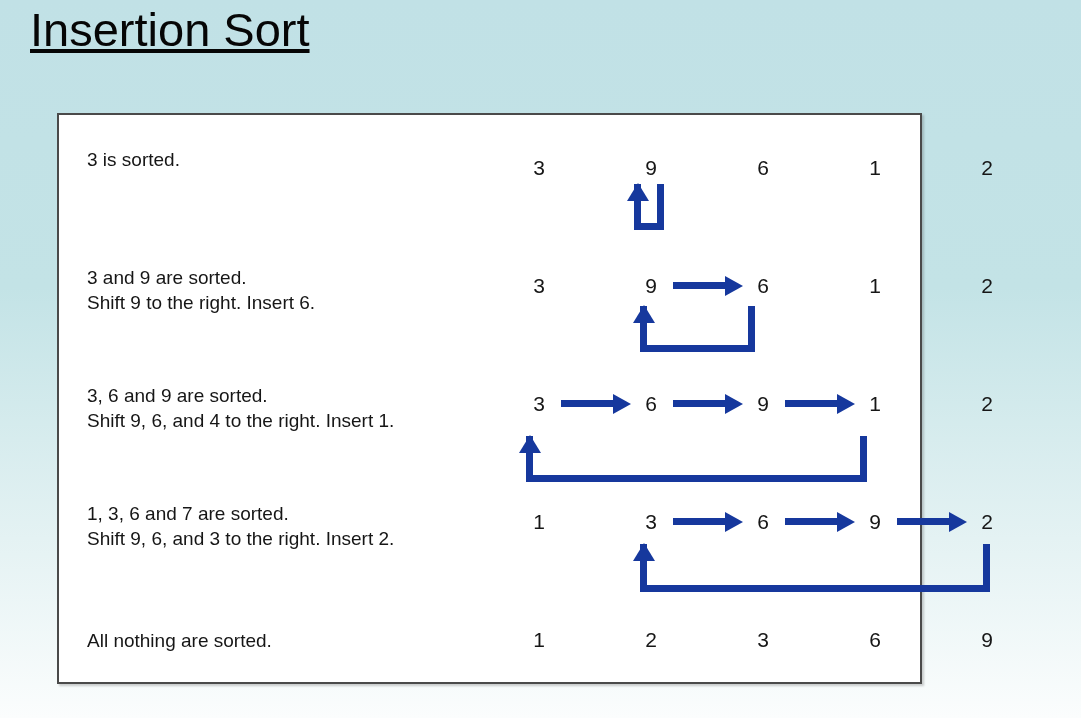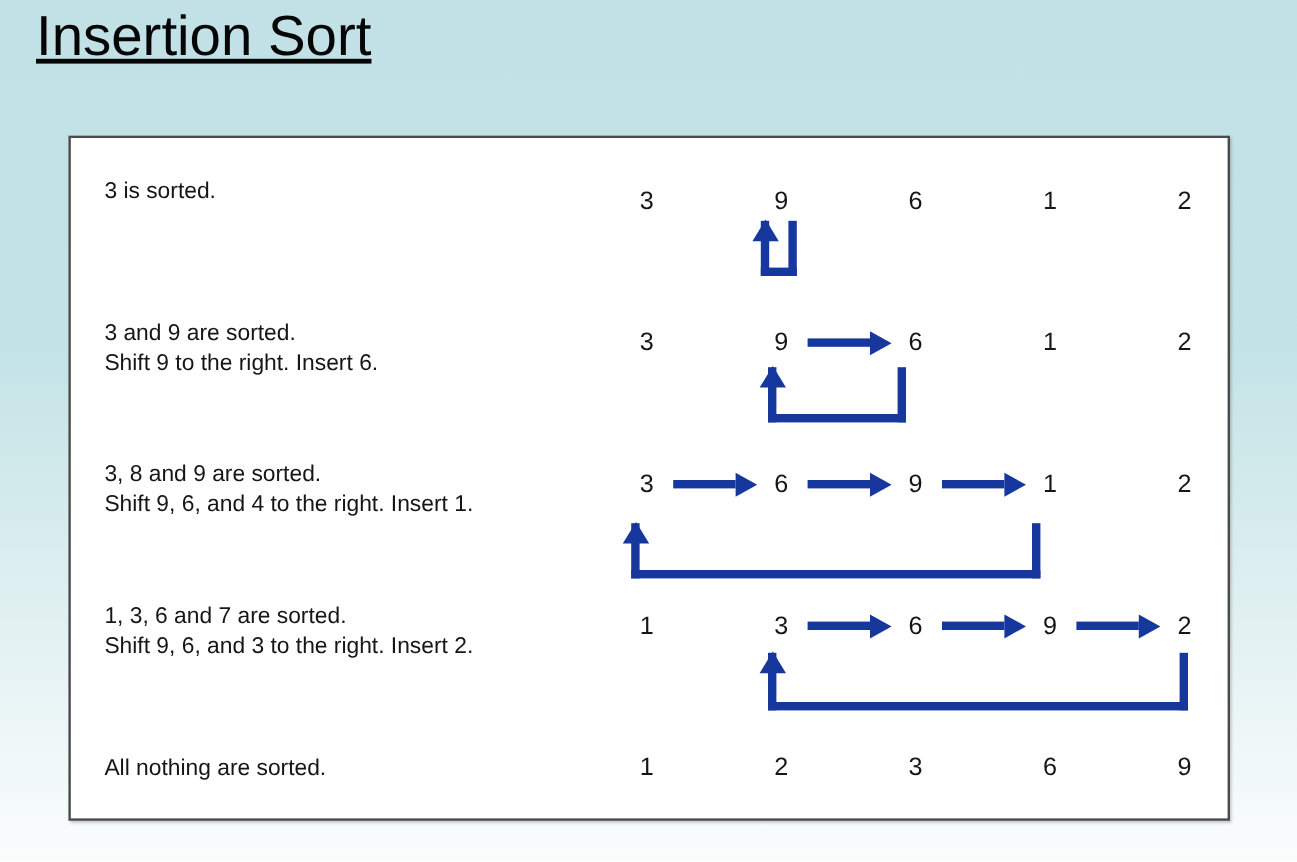--- a/index.html
+++ b/index.html
@@ -6,21 +6,21 @@
   body{font-family:"Liberation Sans","DejaVu Sans",sans-serif;}
   #stage{
     position:relative;width:1081px;height:718px;overflow:hidden;
     background:linear-gradient(180deg,#c1e1e6 0%,#c3e3e6 40%,#e4f2f3 75%,#fbfdfd 100%);
   }
   .title{
     position:absolute;left:30px;top:2px;font-size:47px;line-height:56px;
     color:#060606;letter-spacing:0px;white-space:nowrap;text-decoration:underline;
   }
   .frame{
-    position:absolute;left:57px;top:113px;width:968px;height:571px;
+    position:absolute;left:57px;top:113px;width:865px;height:571px;
     background:#ffffff;border:2px solid #4a4a4a;box-sizing:border-box;
     box-shadow:2px 2px 2px rgba(60,60,60,0.25);
   }
   .row{position:absolute;left:0;width:100%;height:118px;}
   .caption{position:absolute;left:28px;top:32px;color:#161616;}
   .cap-line{font-size:19px;line-height:25px;white-space:nowrap;}
   .num{
     position:absolute;top:41px;transform:translateX(-50%);
     font-size:21px;line-height:24px;color:#161616;
   }
@@ -71,21 +71,21 @@
       <span class="num" style="left:592px">9</span>
       <span class="num" style="left:704px">6</span>
       <span class="num" style="left:816px">1</span>
       <span class="num" style="left:928px">2</span>
       <div class="sarrow" style="left:614px"></div>
       <div class="hook" style="left:581px;top:73px;width:115px;height:46px"></div>
     </div>
 
     <div class="row" style="top:236px">
       <div class="caption">
-        <div class="cap-line">3, 8 and 9 are sorted.</div>
+        <div class="cap-line">3, 6 and 9 are sorted.</div>
         <div class="cap-line">Shift 9, 6, and 4 to the right. Insert 1.</div>
       </div>
       <span class="num" style="left:480px">3</span>
       <span class="num" style="left:592px">6</span>
       <span class="num" style="left:704px">9</span>
       <span class="num" style="left:816px">1</span>
       <span class="num" style="left:928px">2</span>
       <div class="sarrow" style="left:502px"></div>
       <div class="sarrow" style="left:614px"></div>
       <div class="sarrow" style="left:726px"></div>

